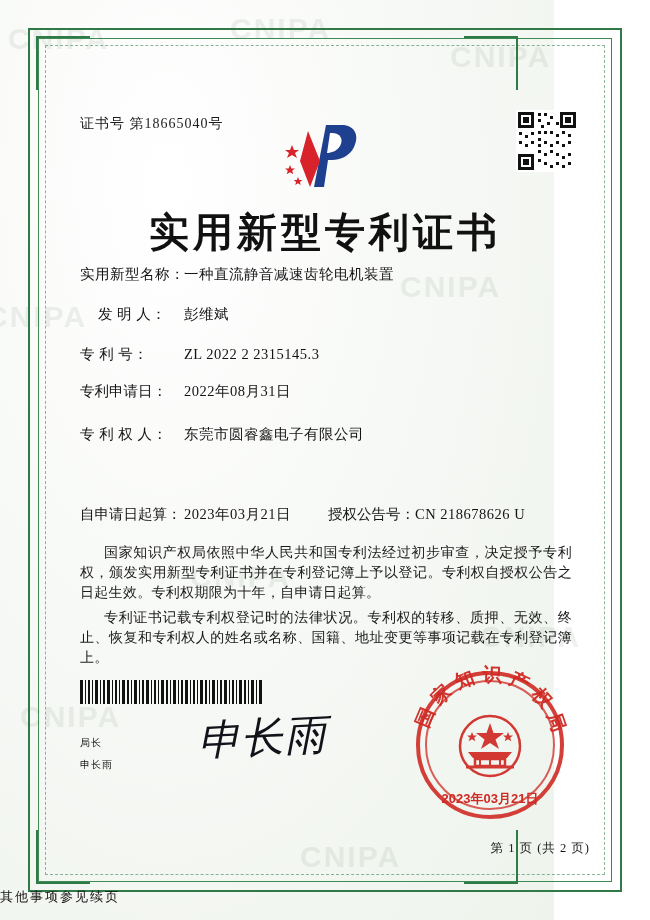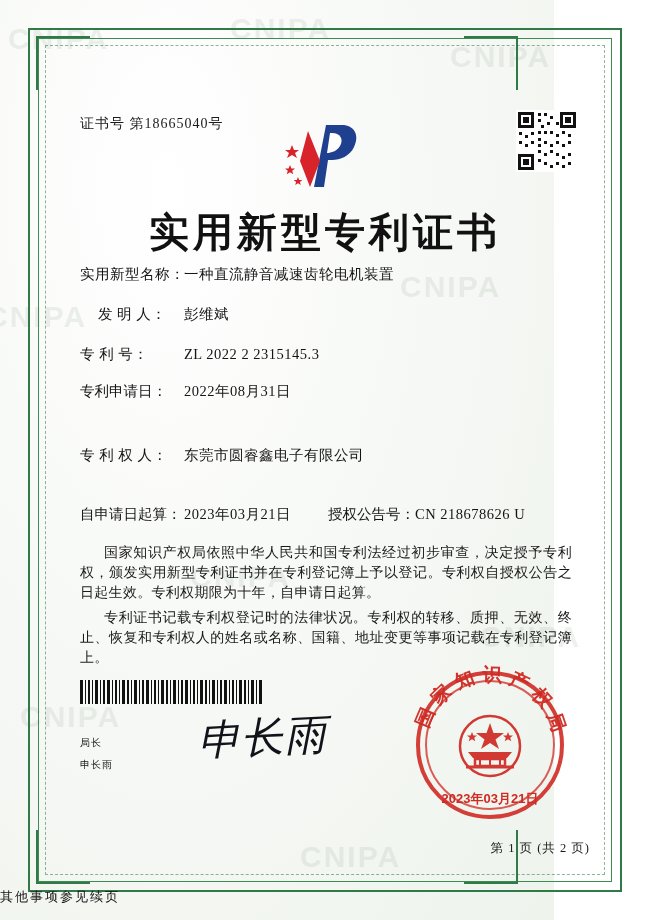--- a/index.html
+++ b/index.html
@@ -119,21 +119,21 @@
     display: inline-block;
     width: 104px;
     letter-spacing: 0.5px;
   }
   .flabel.sp1 { letter-spacing: 0; }
   .fval { letter-spacing: 0.5px; }
   .f1 { top: 205px; }
   .f2 { top: 245px; text-align: center; }
   .f3 { top: 285px; }
   .f4 { top: 322px; }
-  .f5 { top: 365px; margin-top: 21px; }
+  .f5 { top: 365px; }
   .f6 { top: 405px; }
   .f7 { top: 445px; }
   .f7b {
     position: absolute;
     left: 268px; top: 445px;
     font-size: 14.5px;
     color: #141414;
     white-space: nowrap;
   }
   .para {

